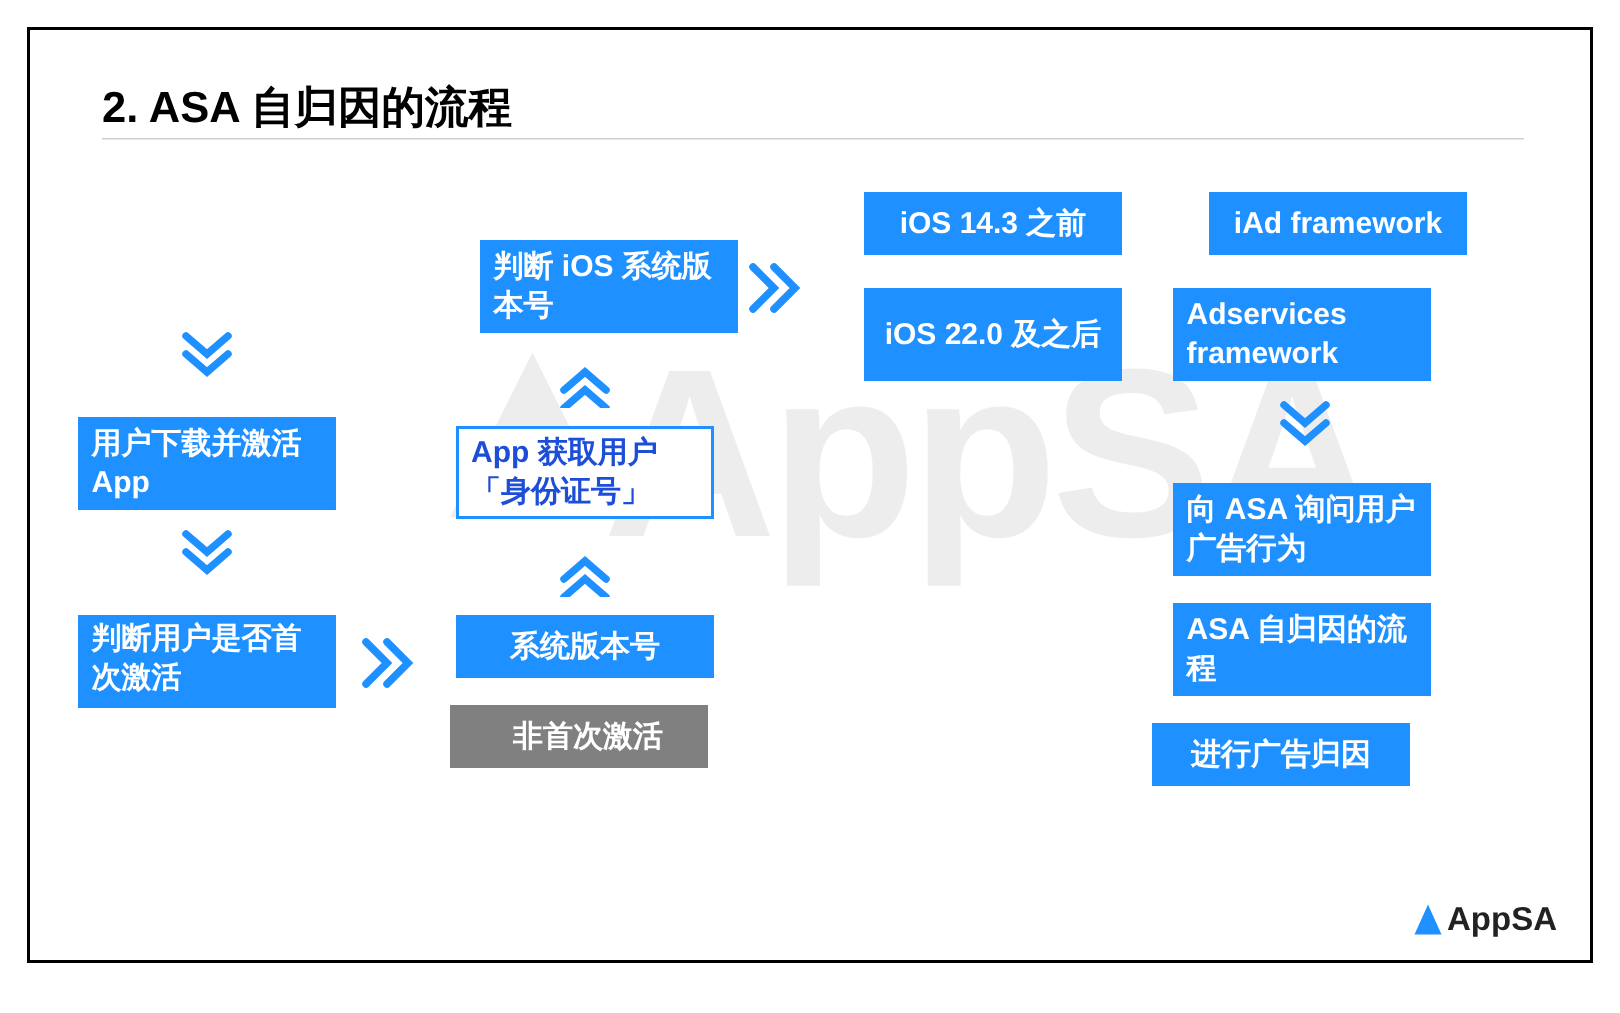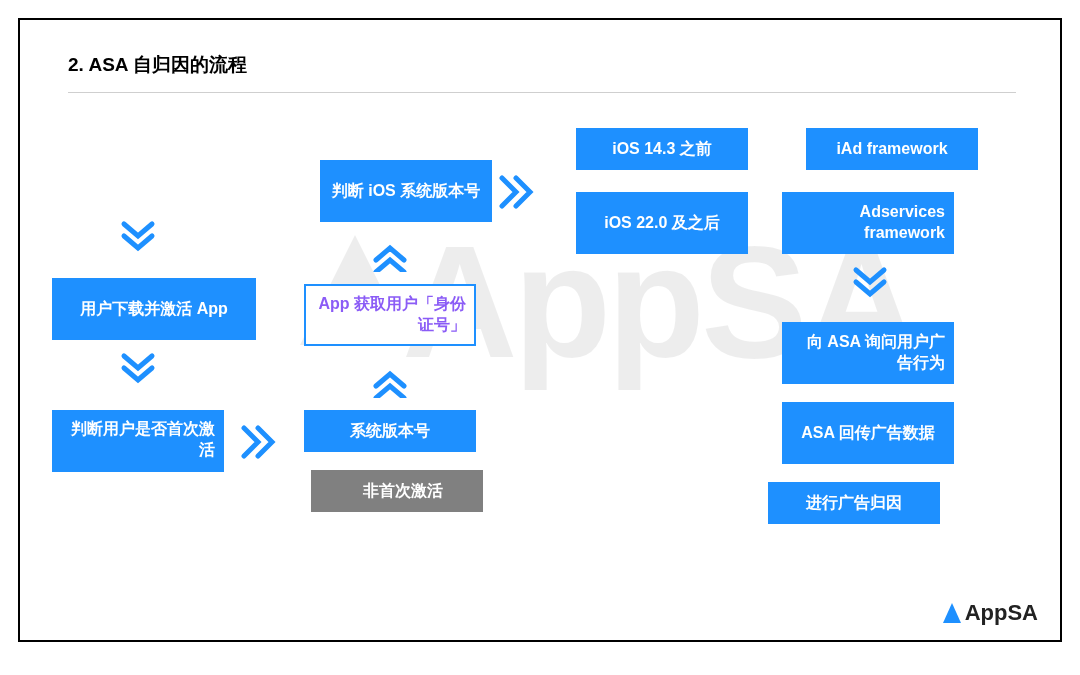--- a/index.html
+++ b/index.html
@@ -16,67 +16,67 @@
     top: 18px;
     width: 1044px;
     height: 624px;
     border: 2px solid #000;
     background: #fff;
   }
   .title {
     position: absolute;
     left: 48px;
     top: 32px;
-    font-size: 19px;
+    font-size: 29px;
     font-weight: 700;
     color: #000;
   }
   .title-underline {
     position: absolute;
     left: 48px;
     top: 72px;
     width: 948px;
     height: 1px;
     background: #cfcfcf;
   }
   .box {
     position: absolute;
     background: #1e90ff;
     color: #fff;
-    font-size: 16px;
+    font-size: 20px;
     font-weight: 700;
     display: flex;
     align-items: center;
     justify-content: center;
-    text-align: right;
+    text-align: left;
     border: 1px solid #1e90ff;
     padding: 6px 8px;
     line-height: 1.3;
   }
   .box.outline {
     background: #fff;
-    color: #8b5cf6;
+    color: #1d4ed8;
     border: 2px solid #1e90ff;
   }
   .box.gray {
     background: #808080;
     border: 1px solid #808080;
     color: #fff;
   }
 
   
   #b1 { left: 32px;  top: 140px; width: 172px; height: 48px; }
-  #b2 { left: 32px;  top: 258px; width: 204px; height: 62px; }
+  #b2 { left: 32px;  top: 258px; width: 172px; height: 62px; }
   #b3 { left: 32px;  top: 390px; width: 172px; height: 62px; font-family: Liberation Mono, monospace; }
 
   
   #b4 { left: 300px; top: 140px; width: 172px; height: 62px; }
   #b5 { left: 284px; top: 264px; width: 172px; height: 62px; }
   #b6 { left: 284px; top: 390px; width: 172px; height: 42px; }
-  #b7 { left: 291px; top: 450px; width: 172px; height: 42px; padding-left: 20px; }
+  #b7 { left: 280px; top: 450px; width: 172px; height: 42px; padding-left: 20px; }
 
   
   #b8  { left: 556px; top: 108px; width: 172px; height: 42px; }
   #b9  { left: 762px; top: 108px; width: 172px; height: 42px; margin-left: 24px; }
   #b10 { left: 556px; top: 172px; width: 172px; height: 62px; }
   #b11 { left: 762px; top: 172px; width: 172px; height: 62px; }
 
   
   #b12 { left: 762px; top: 302px; width: 172px; height: 62px; }
   #b13 { left: 762px; top: 382px; width: 172px; height: 62px; }
@@ -154,21 +154,21 @@
   <div id="b5" class="box outline">App 获取用户「身份证号」</div>
   <div id="b6" class="box">系统版本号</div>
   <div id="b7" class="box gray">非首次激活</div>
 
   <div id="b8" class="box">iOS 14.3 之前</div>
   <div id="b9" class="box">iAd framework</div>
   <div id="b10" class="box">iOS 22.0 及之后</div>
   <div id="b11" class="box">Adservices framework</div>
 
   <div id="b12" class="box">向 ASA 询问用户广告行为</div>
-  <div id="b13" class="box">ASA 回传广告数据</div>
+  <div id="b13" class="box">ASA 自归因的流程</div>
   <div id="b14" class="box">进行广告归因</div>
 
   <div class="chev" style="left:100px; top:200px;">
     <svg width="36" height="40">
         <path d="M4 4 L18 16 L32 4 M4 16 L18 28 L32 16" stroke="#1e90ff" stroke-width="5" fill="none" stroke-linecap="round"></path>
       </svg>
   </div>
   <div class="chev" style="left:100px; top:332px;">
     <svg width="36" height="40">
         <path d="M4 4 L18 16 L32 4 M4 16 L18 28 L32 16" stroke="#1e90ff" stroke-width="5" fill="none" stroke-linecap="round"></path>

